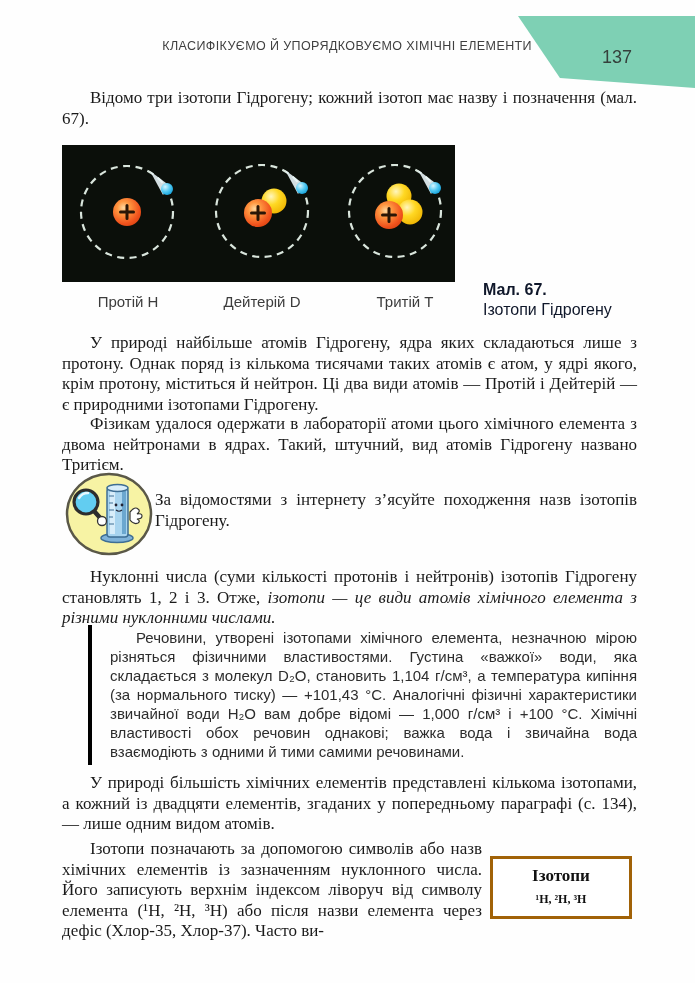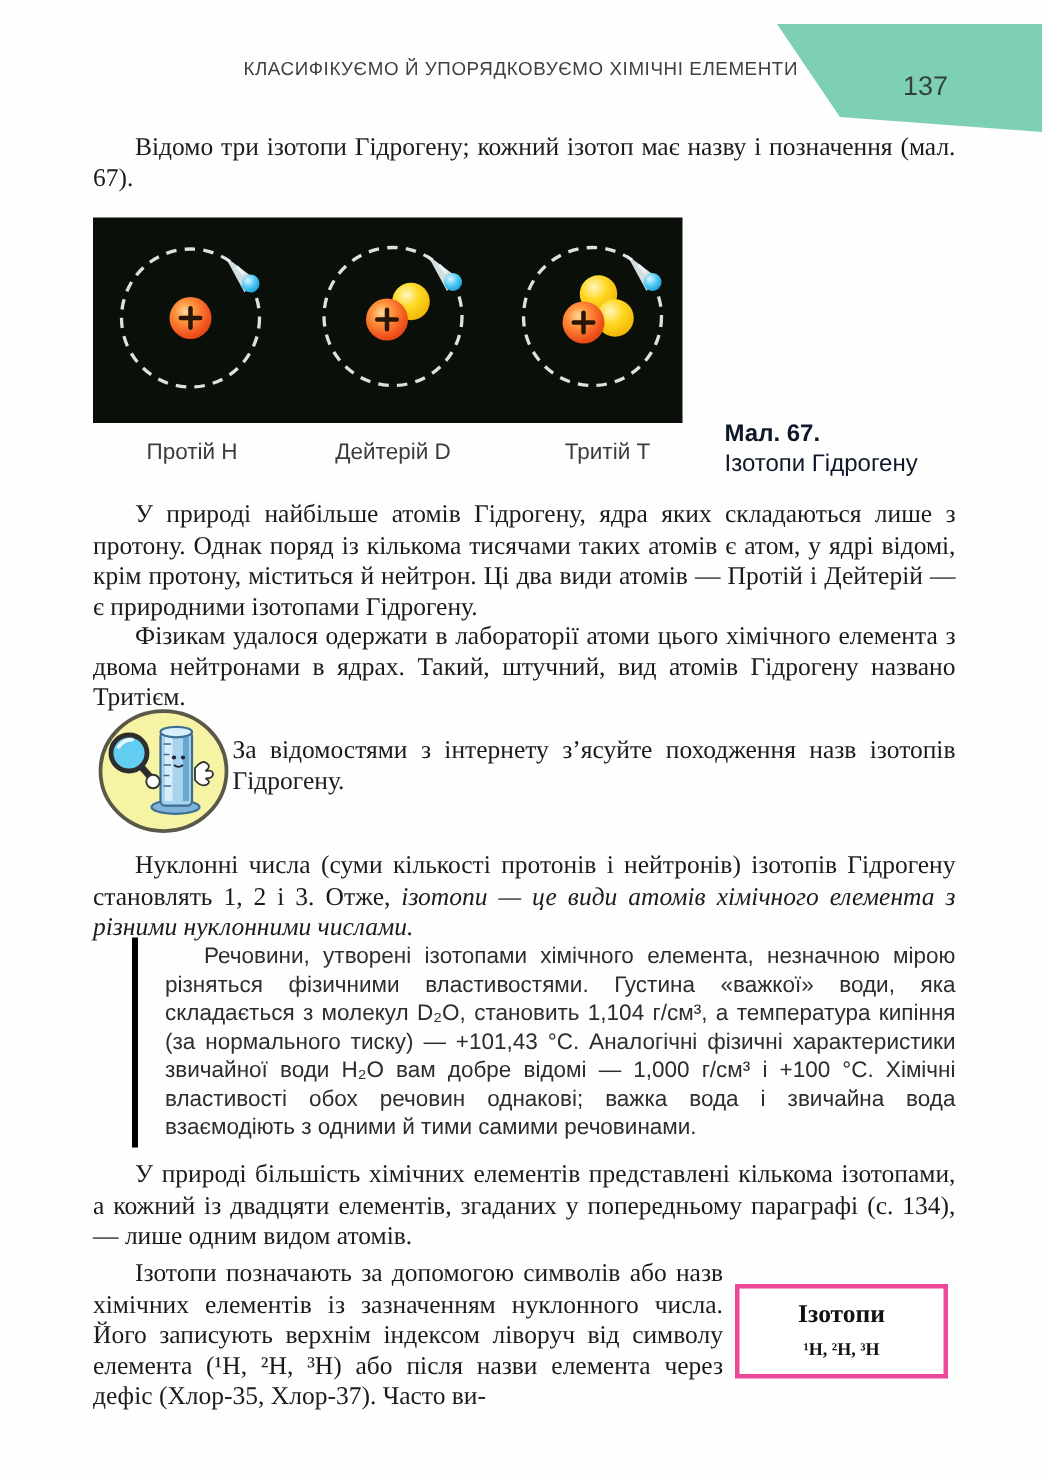--- a/index.html
+++ b/index.html
@@ -39,21 +39,21 @@
   .task-text{position:absolute;left:155px;top:490px;width:482px;margin:0;font-size:17px;
         line-height:20.5px;text-align:justify;}
 
   
   .note{position:absolute;left:88px;top:625px;width:527px;border-left:4px solid #000000;
         padding:3px 0 4px 18px;font-family:"Liberation Sans",sans-serif;font-size:15px;
         line-height:19px;color:#2d2d2d;text-align:justify;}
   .note p{margin:0;text-indent:26px;}
 
   
-  .isotope-box{position:absolute;left:490px;top:856px;width:136px;border:3px solid #ec4899;
+  .isotope-box{position:absolute;left:490px;top:856px;width:136px;border:3px solid #a16207;
         background:#fff;text-align:center;padding:7px 0 9px 0;}
   .isotope-box .ib-title{font-size:17px;font-weight:bold;color:#111;}
   .isotope-box .ib-formulas{font-size:12px;font-weight:bold;color:#111;margin-top:6px;}
 </style>
 </head>
 <body>
 
 <div class="page">
 
   <div class="header-title">КЛАСИФІКУЄМО Й УПОРЯДКОВУЄМО ХІМІЧНІ ЕЛЕМЕНТИ</div>
@@ -115,21 +115,21 @@
 
   <span class="atom-label al1">Протій H</span>
   <span class="atom-label al2">Дейтерій D</span>
   <span class="atom-label al3">Тритій T</span>
 
   <div class="fig-caption">
     <div class="cap-title">Мал. 67.</div>
     <div class="cap-text">Ізотопи Гідрогену</div>
   </div>
 
-  <p class="body-p p2">У природі найбільше атомів Гідрогену, ядра яких складаються лише з протону. Однак поряд із кількома тисячами таких атомів є атом, у ядрі відомі, крім протону, міститься й нейтрон. Ці два види атомів — Протій і Дейтерій — є природними ізотопами Гідрогену.</p>
+  <p class="body-p p2">У природі найбільше атомів Гідрогену, ядра яких складаються лише з протону. Однак поряд із кількома тисячами таких атомів є атом, у ядрі якого, крім протону, міститься й нейтрон. Ці два види атомів — Протій і Дейтерій — є природними ізотопами Гідрогену.</p>
   <p class="body-p p3">Фізикам удалося одержати в лабораторії атоми цього хімічного елемента з двома нейтронами в ядрах. Такий, штучний, вид атомів Гідрогену названо Тритієм.</p>
 
   <div class="task-icon">
     <svg width="90" height="84" viewBox="0 0 90 84">
       <ellipse cx="45" cy="42" rx="42" ry="40" fill="#f7f3a4" stroke="#5a5848" stroke-width="2.5"></ellipse>
 
       <ellipse cx="53" cy="66" rx="16" ry="4.5" fill="#7fb2d8" stroke="#3e6e94" stroke-width="1.5"></ellipse>
       <rect x="43" y="16" width="21" height="49" rx="3" fill="#a8d4ef" stroke="#3e6e94" stroke-width="1.5"></rect>
       <rect x="46" y="19" width="5" height="43" fill="#d8edfa"></rect>
       <rect x="58" y="19" width="4" height="43" fill="#6ba7cf"></rect>

